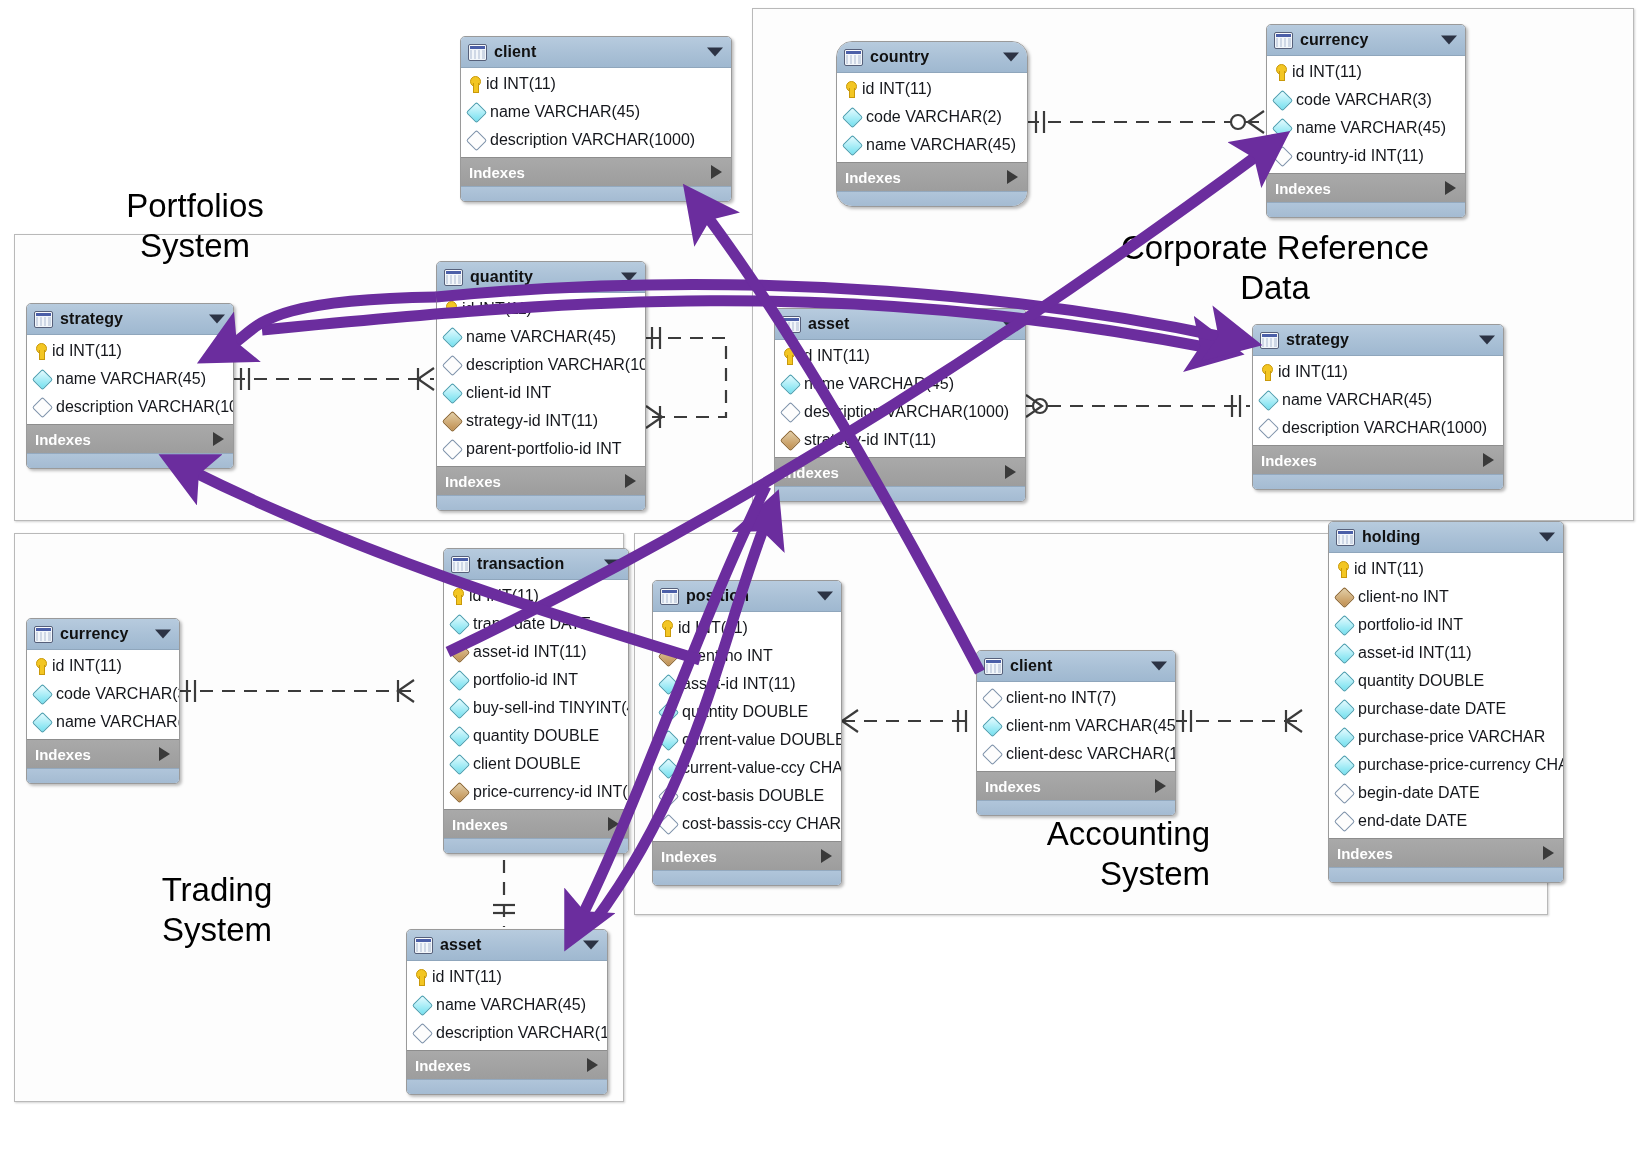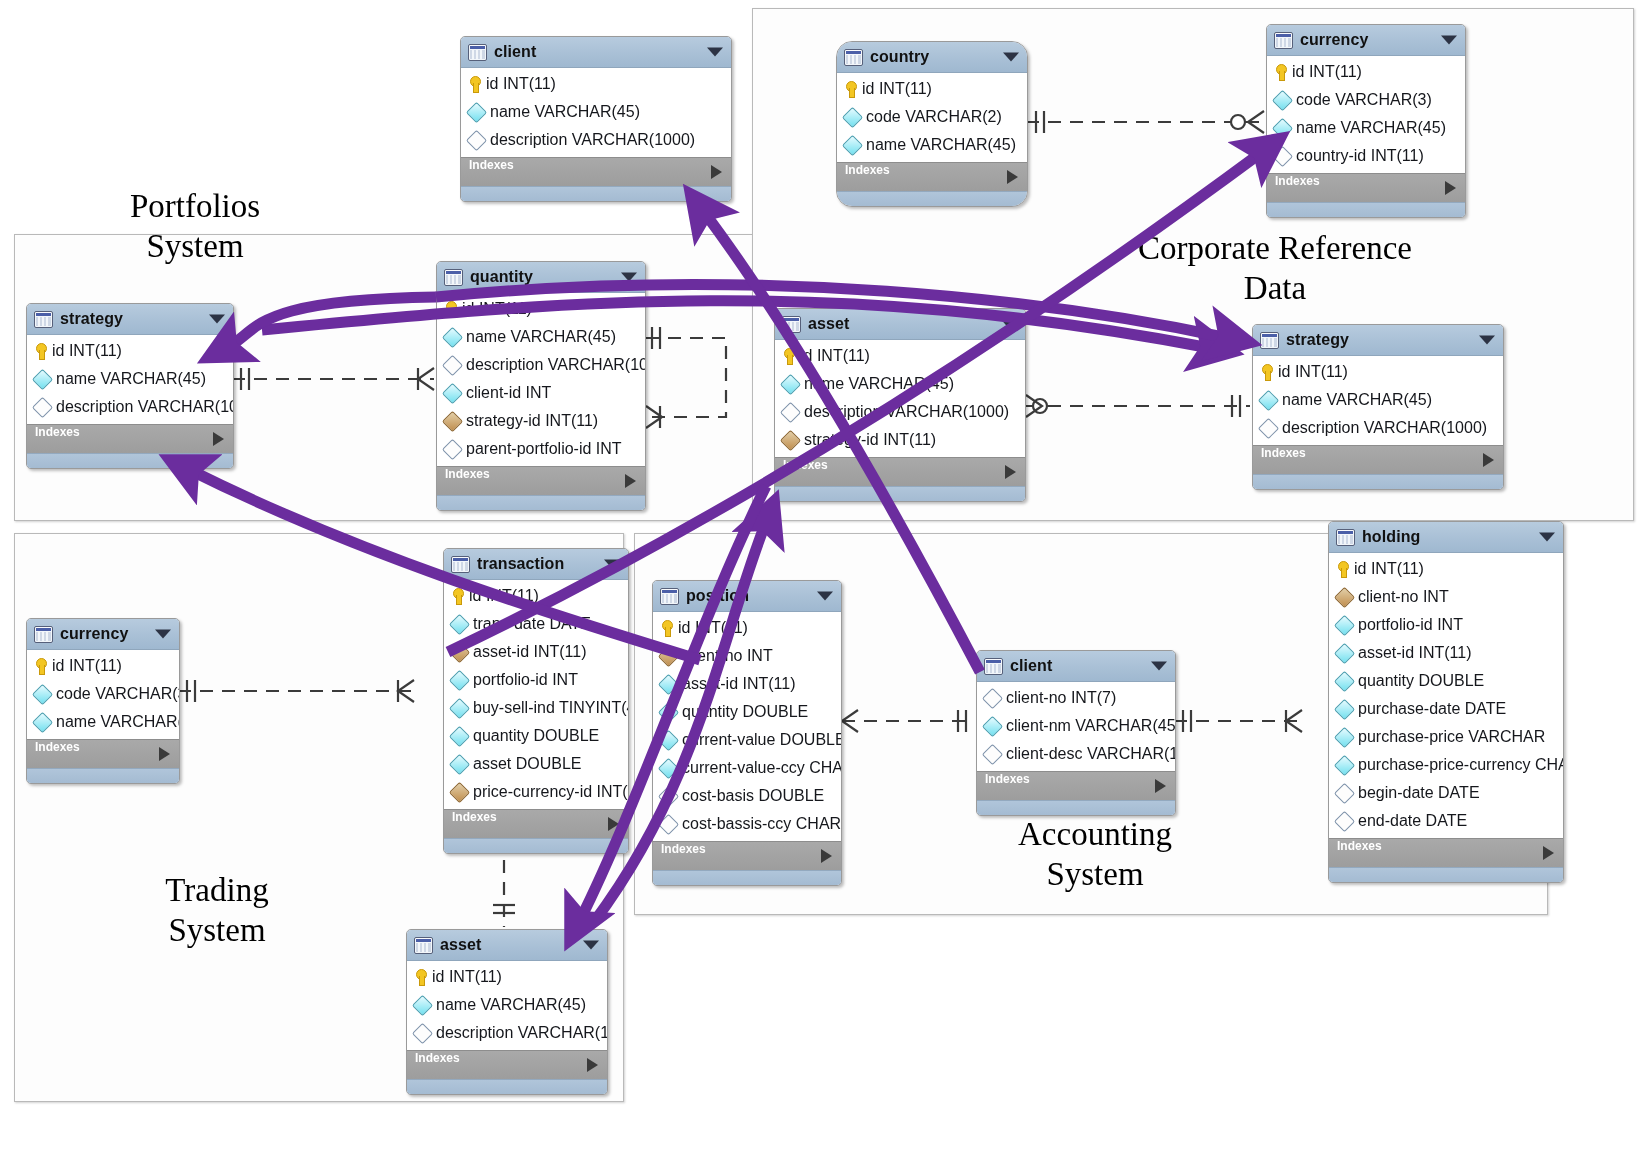--- a/index.html
+++ b/index.html
@@ -12,21 +12,21 @@
 
   
   .system-box{
     position:absolute;
     background:#fdfdfd;
     border:1px solid #b9b9b9;
     box-shadow:1px 1px 2px rgba(0,0,0,.18);
   }
   .system-label{
     position:absolute;
-    font-family:Liberation Serif, serif;
+    font-family:Liberation Sans, sans-serif;
     font-size:33px;
     color:#000;
     text-align:center;
     line-height:1.22;
     white-space:pre-line;
     z-index:40;
   }
 
   
   .tbl{
@@ -95,25 +95,25 @@
     border-bottom:1px solid #c9990a;
   }
   .ic-d{
     width:13px;height:13px;transform:rotate(45deg);
     border:1px solid #6f7f96;border-radius:2px;
   }
   .ic-d.cyan{background:linear-gradient(135deg,#e6fbff,#72e0ef);border-color:#4b9fb0;}
   .ic-d.hollow{background:#fdfdfd;border-color:#7f93ab;}
   .ic-d.fk{background:linear-gradient(135deg,#e3cfa8,#c08e4e);border-color:#8d6630;}
   .tbl-idx{
-    display:flex;align-items:flex-start;
+    display:flex;align-items:center;
     height:28px;padding:0 8px;
     background:linear-gradient(to bottom,#a9a9a9,#9d9d9d);
     border-top:1px solid #8d8d8d;
-    color:#ffffff;font-size:12px;font-weight:bold;
+    color:#ffffff;font-size:15px;font-weight:bold;
     position:relative;
   }
   .tbl-idx .tri{
     position:absolute;right:9px;top:50%;transform:translateY(-50%);
     width:0;height:0;border-top:7px solid transparent;border-bottom:7px solid transparent;
     border-left:11px solid #3a3a3a;
   }
   .tbl-foot{
     height:14px;
     background:linear-gradient(to bottom,#b0c5da,#a4bbd2);
@@ -132,21 +132,21 @@
       <div class="system-box" style="left: 14px; top: 234px; width: 738px; height: 285px;"></div>
       <div class="system-label" style="left: 60px; top: 186px; width: 270px;">Portfolios
 System</div>
       <div class="system-box" style="left: 752px; top: 8px; width: 880px; height: 511px;"></div>
       <div class="system-label" style="left: 1060px; top: 228px; width: 430px;">Corporate Reference
 Data</div>
       <div class="system-box" style="left: 14px; top: 533px; width: 608px; height: 567px;"></div>
       <div class="system-label" style="left: 112px; top: 856px; width: 210px; margin-top: 14px;">Trading
 System</div>
       <div class="system-box" style="left: 634px; top: 533px; width: 912px; height: 380px;"></div>
-      <div class="system-label" style="left: 980px; top: 814px; width: 230px;">Accounting
+      <div class="system-label" style="left: 980px; top: 814px; width: 230px; text-align: right;">Accounting
 System</div>
     </div>
 
   <svg id="rel-layer" width="1646" height="1158">
     <g stroke="#3b3b3b" stroke-width="2.2" fill="none">
 
       <g>
         <line x1="1026" y1="122" x2="1264" y2="122" stroke-dasharray="13 9"></line>
         <line x1="1036" y1="111" x2="1036" y2="133"></line>
         <line x1="1044" y1="111" x2="1044" y2="133"></line>
@@ -439,21 +439,21 @@
           <div class="col">
             <span class="ic ic-d cyan"></span>
             <span>buy-sell-ind TINYINT(4)</span>
           </div>
           <div class="col">
             <span class="ic ic-d cyan"></span>
             <span>quantity DOUBLE</span>
           </div>
           <div class="col">
             <span class="ic ic-d cyan"></span>
-            <span>asset DOUBLE</span>
+            <span>client DOUBLE</span>
           </div>
           <div class="col">
             <span class="ic ic-d fk"></span>
             <span>price-currency-id INT(11)</span>
           </div>
         </div>
         <div class="tbl-idx">
           <span>Indexes</span>
           <span class="tri"></span>
         </div>

